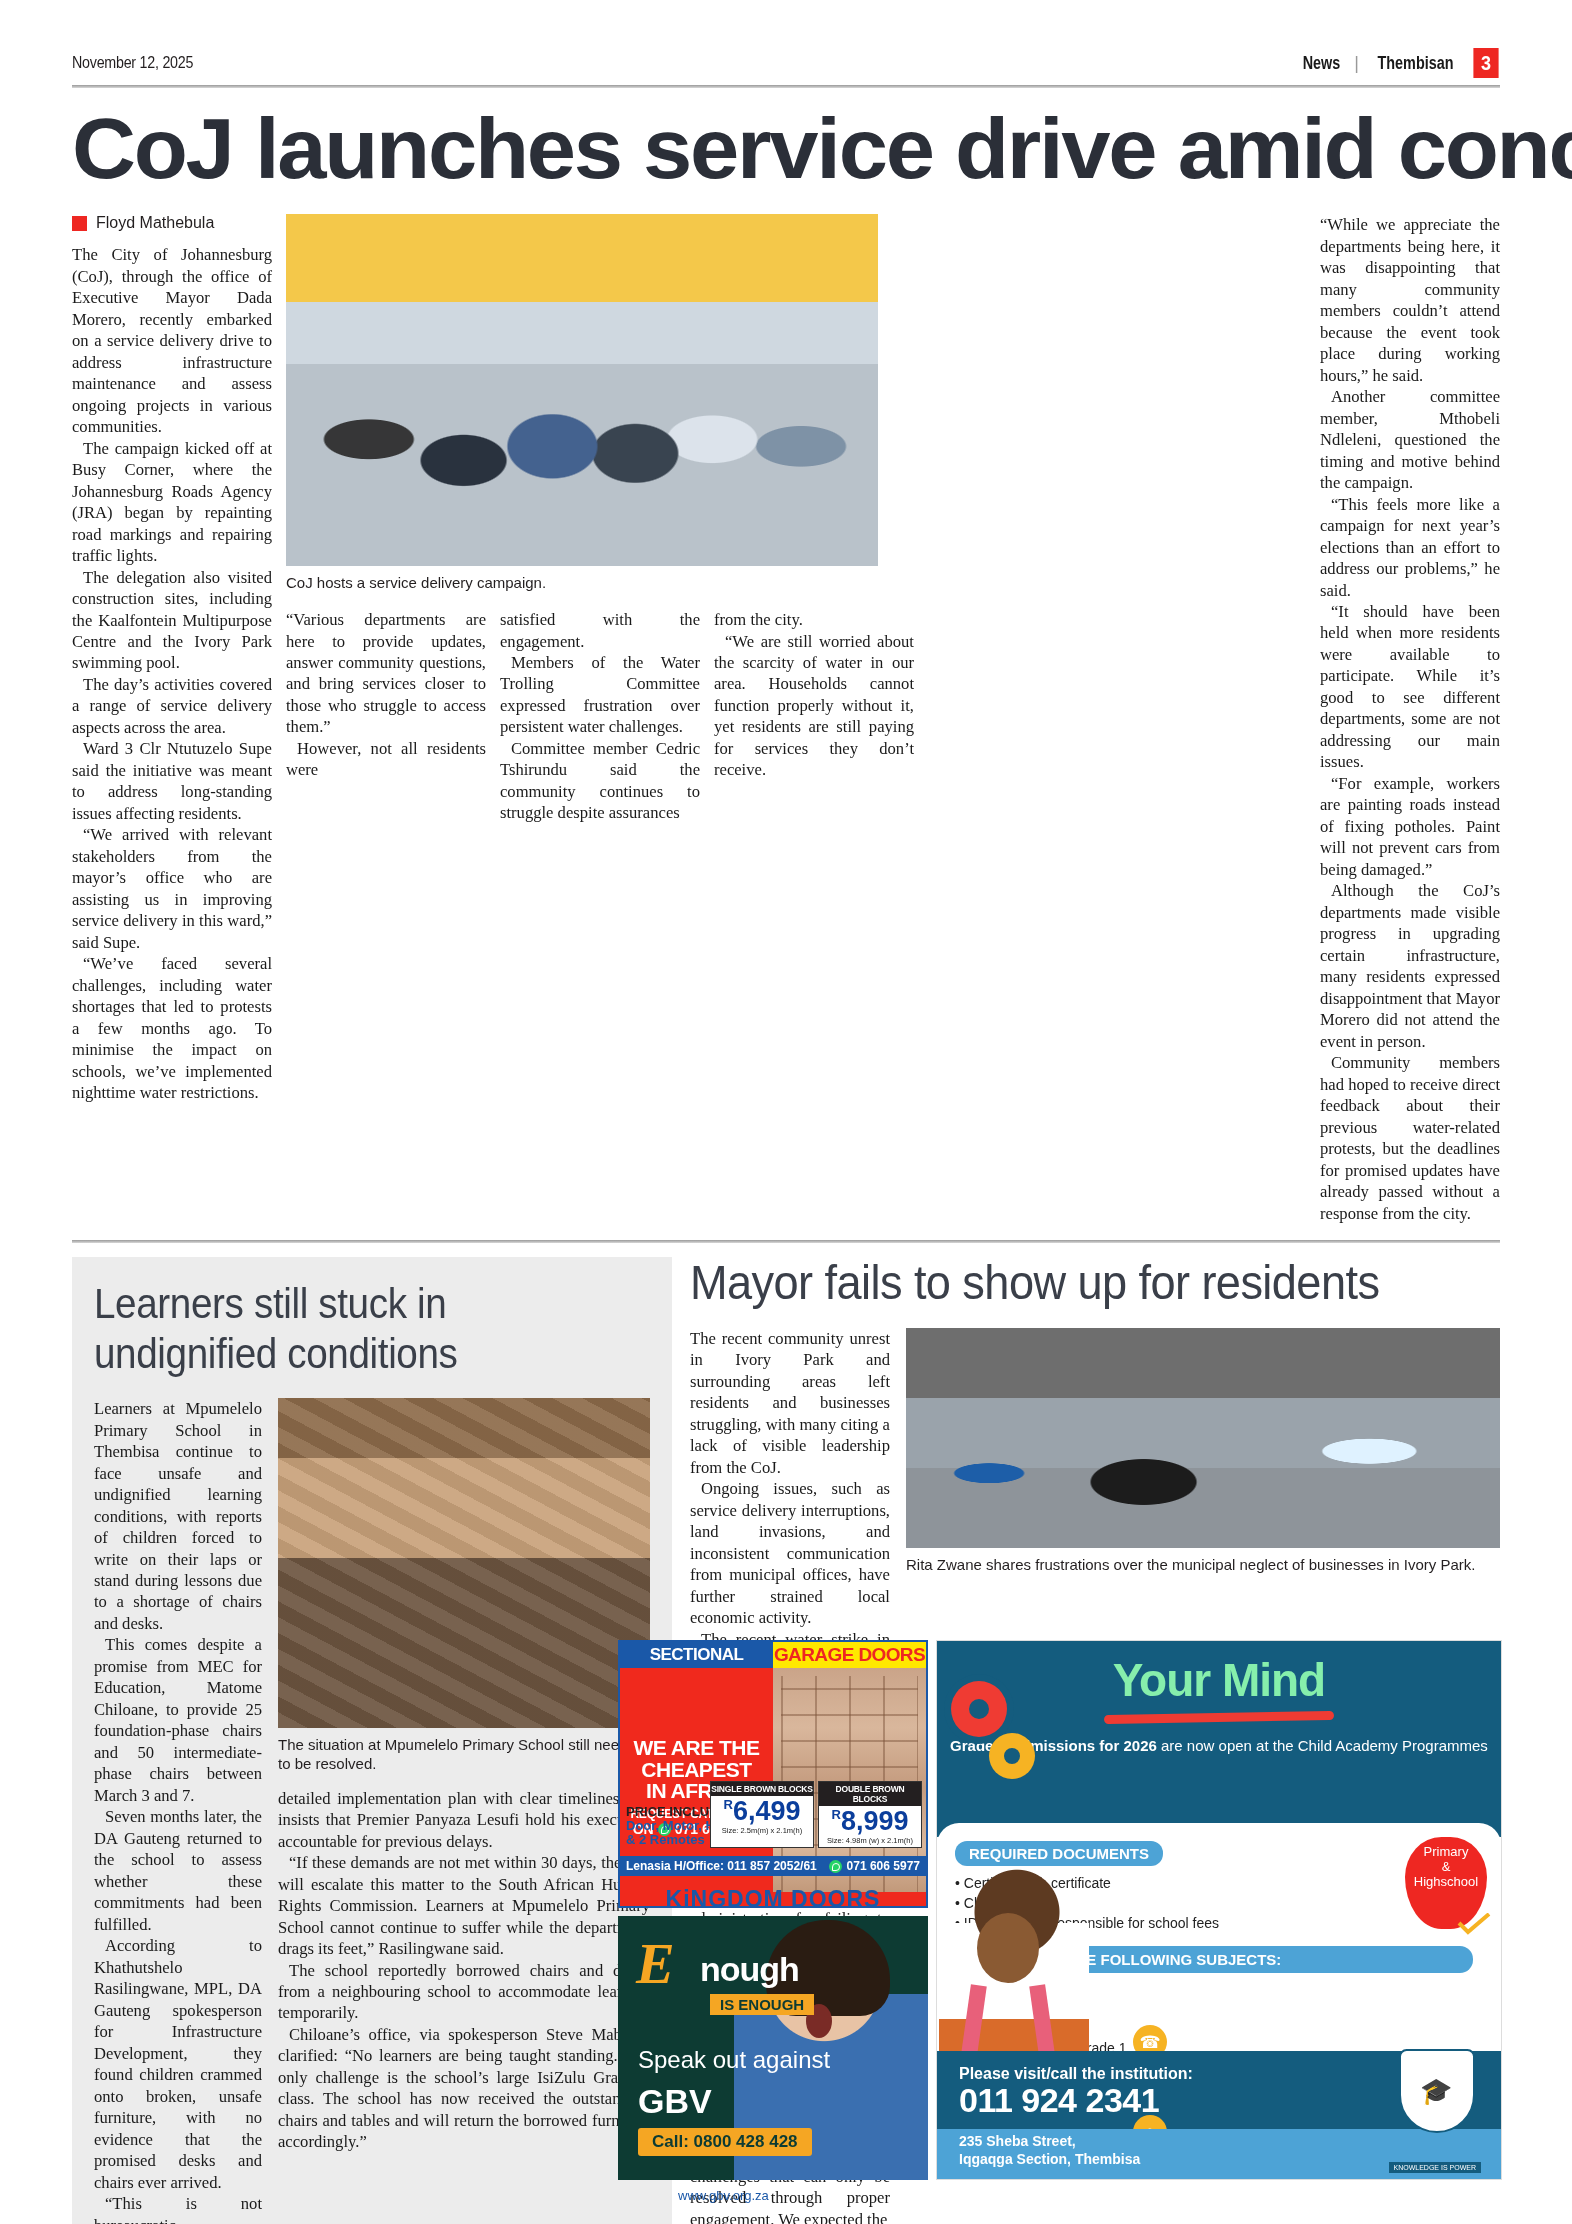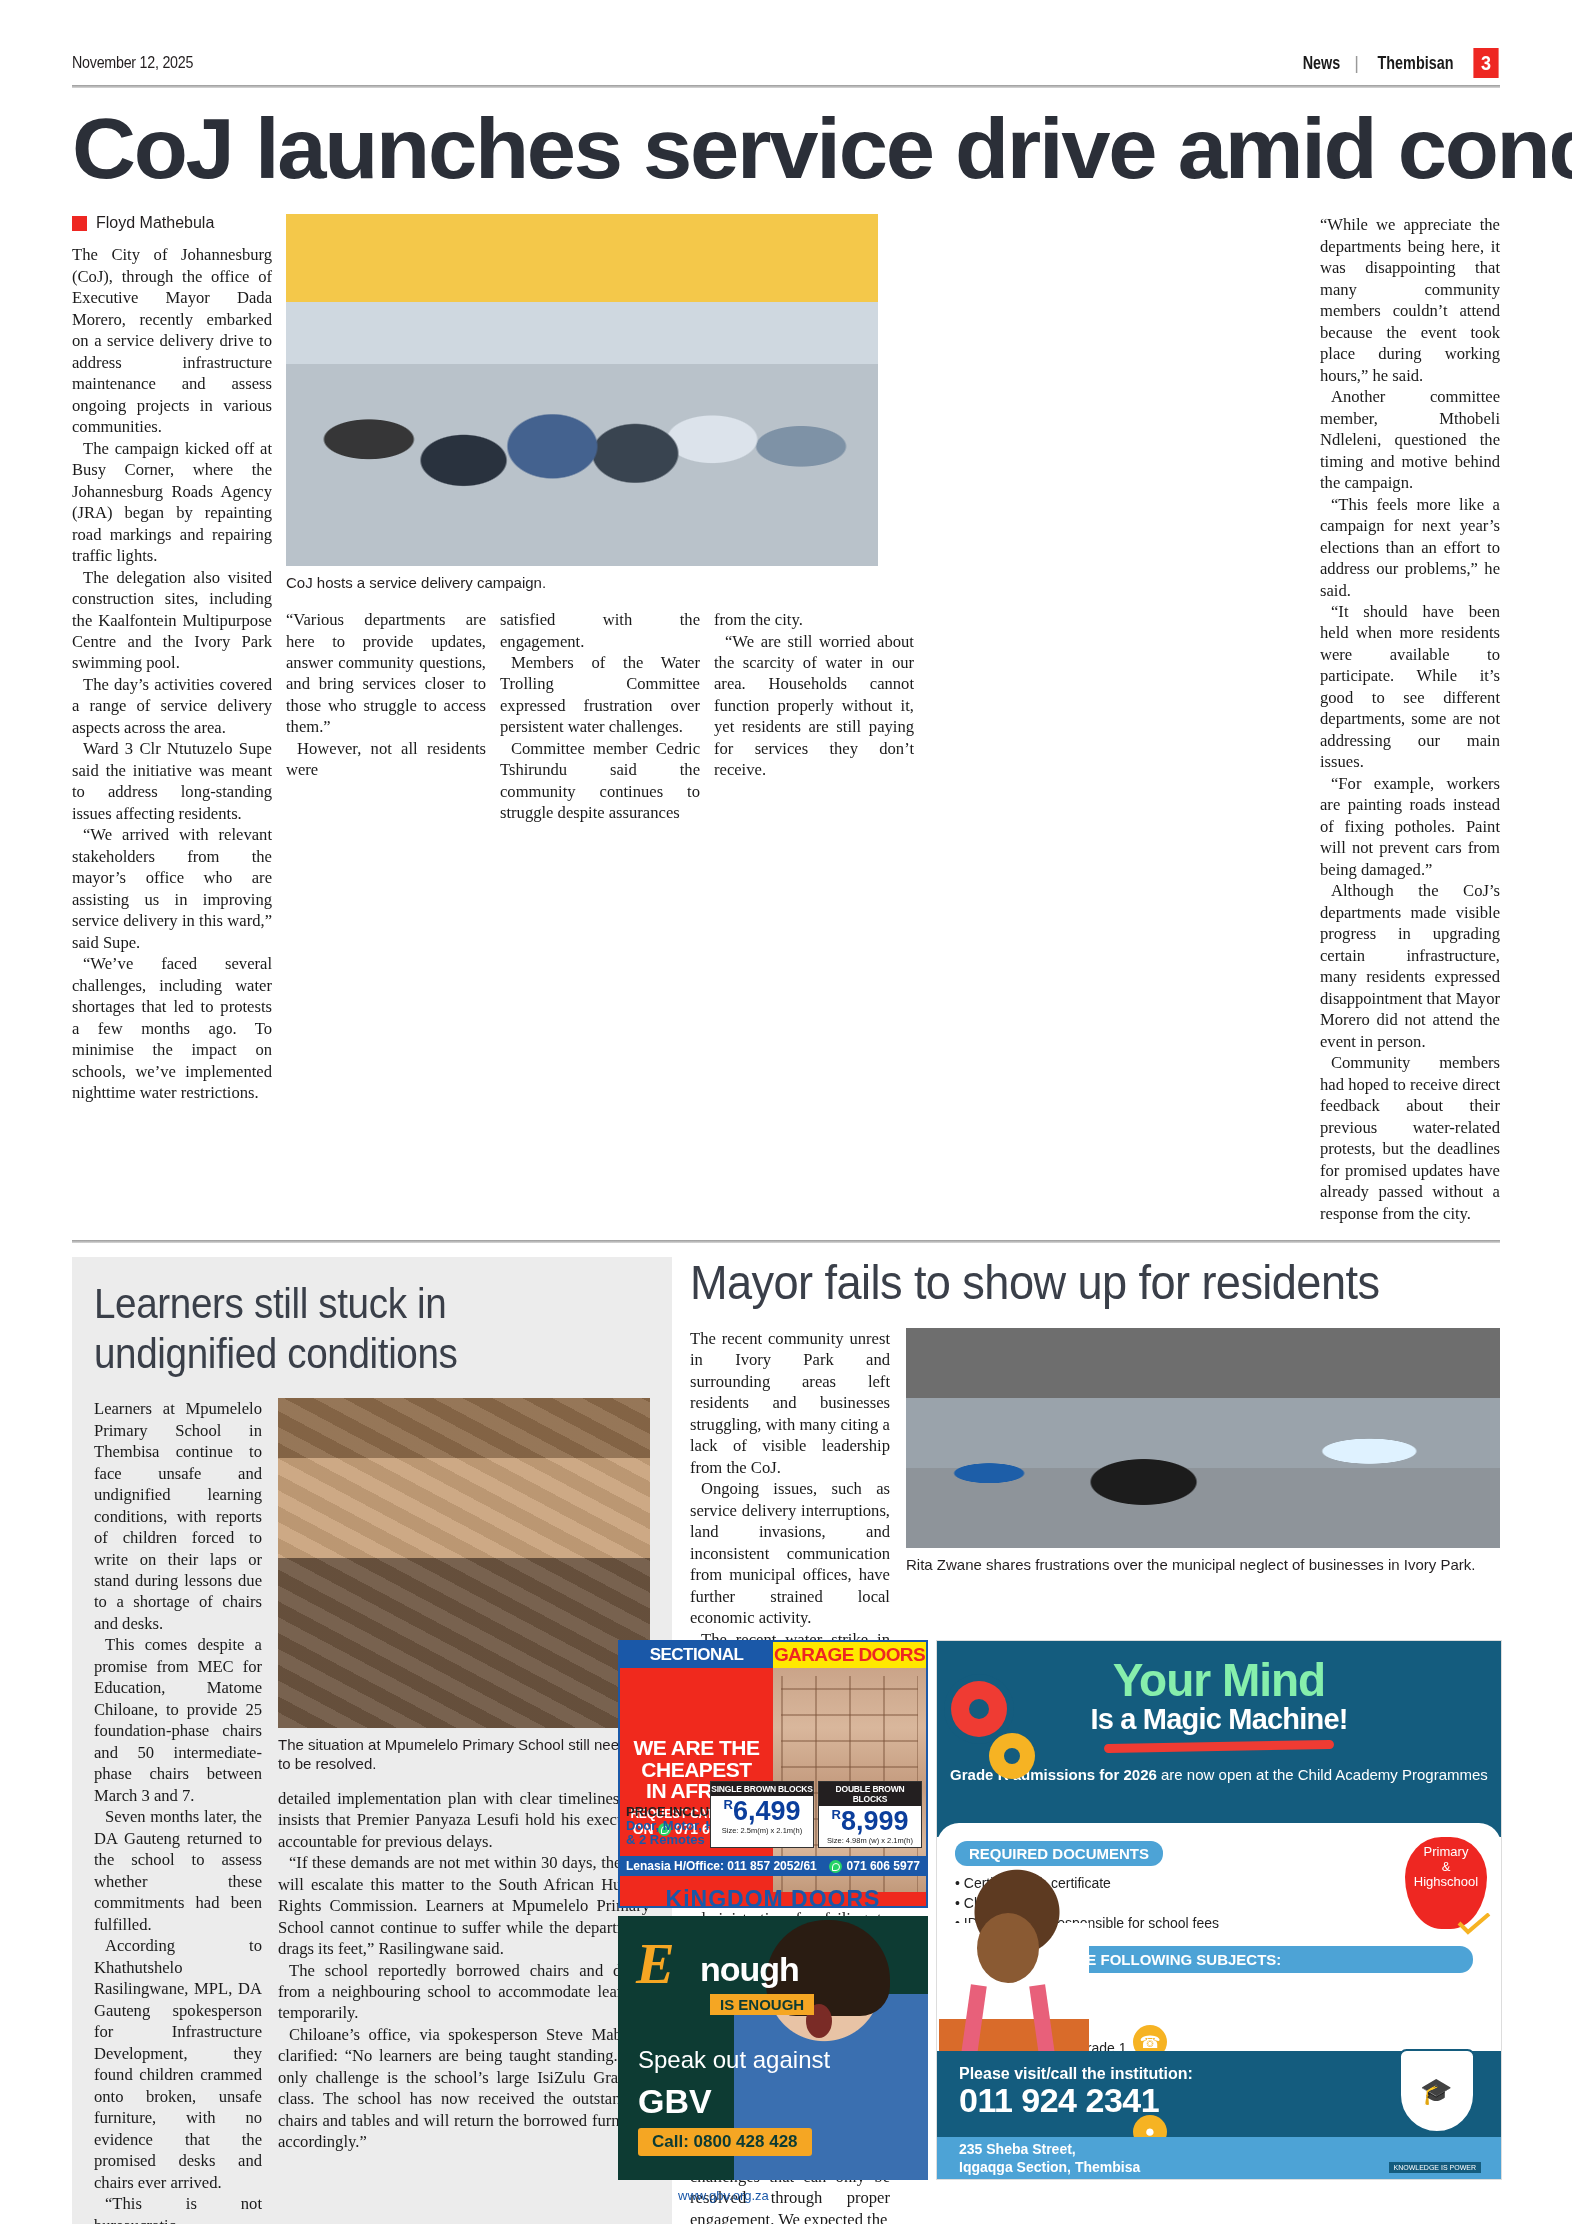--- a/index.html
+++ b/index.html
@@ -177,21 +177,21 @@
                width:calc(100% - 28px); }
   .subj-list { font-size:14px; color:#222; line-height:1.42; margin-top:7px; padding-left:34px; }
   .badge-ph { position:absolute; right:14px; top:196px; width:82px; height:92px;
      background:#ee2722; border-radius:42px 42px 42px 42px / 46px 46px 60px 60px; color:#fff;
      font-size:13px; text-align:center; padding-top:8px; line-height:1.14; }
   .check { position:absolute; right:10px; top:272px; width:34px; height:22px; }
   .mind-foot { position:absolute; left:0; right:0; bottom:40px; height:88px;
                background:#145c7e; color:#fff; padding:14px 0 0 22px; }
   .mind-foot .v { font-weight:bold; font-size:16px; }
   .mind-foot .tel { font-weight:bold; font-size:34px; line-height:1.05; letter-spacing:-.5px;}
-  .mind-addr { position:absolute; left:0; right:0; bottom:0; height:42px; background:#4da3d6;
+  .mind-addr { position:absolute; left:0; right:0; bottom:0; height:50px; background:#4da3d6;
                color:#fff; font-weight:bold; font-size:14px; padding:4px 0 0 22px; line-height:1.28;}
   .icon-circle { position:absolute; width:34px; height:34px; border-radius:50%;
                  background:#f6b323; display:flex; align-items:center; justify-content:center;
                  color:#fff; font-size:17px;}
   .girl { position:absolute; left:2px; bottom:40px; width:150px; height:270px;
     background:
       radial-gradient(circle at 52% 16%, #5d3a21 0 42px, transparent 43px),
       linear-gradient(180deg, transparent 0 54px, #fff 54px 150px, #d96b2a 150px 270px);
   }
   .girl-face { position:absolute; left:40px; bottom:196px; width:62px; height:70px;
@@ -410,21 +410,20 @@
         <div class="gbv-call">Call: 0800 428 428</div>
       </div>
       <div style="font-family:'Liberation Sans',sans-serif;font-size:13px;color:#1a58a8;padding-left:60px;">www.gbv.org.za</div>
     </div>
 
     <div class="ad-mind">
       <div class="mind-top">
         <div class="gear red"></div>
         <div class="gear yellow"></div>
         <div class="mind-title">Your Mind</div>
-        <div class="mind-sub">Is a Magic Machine!</div>
         <div class="mind-underline"></div>
         <div class="mind-line">
           <b>Grade R admissions for 2026</b><span> are now open at the Child Academy Programmes</span>
         </div>
       </div>
 
       <div class="mind-white">
         <span class="pill">REQUIRED DOCUMENTS</span>
         <div class="req-list">
           <div>• Certified birth certificate</div>

